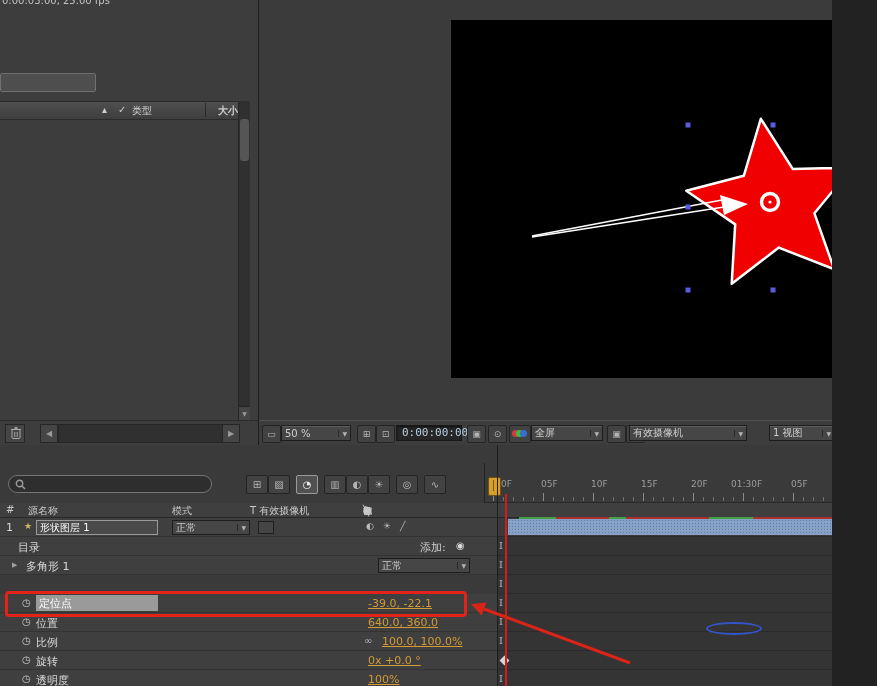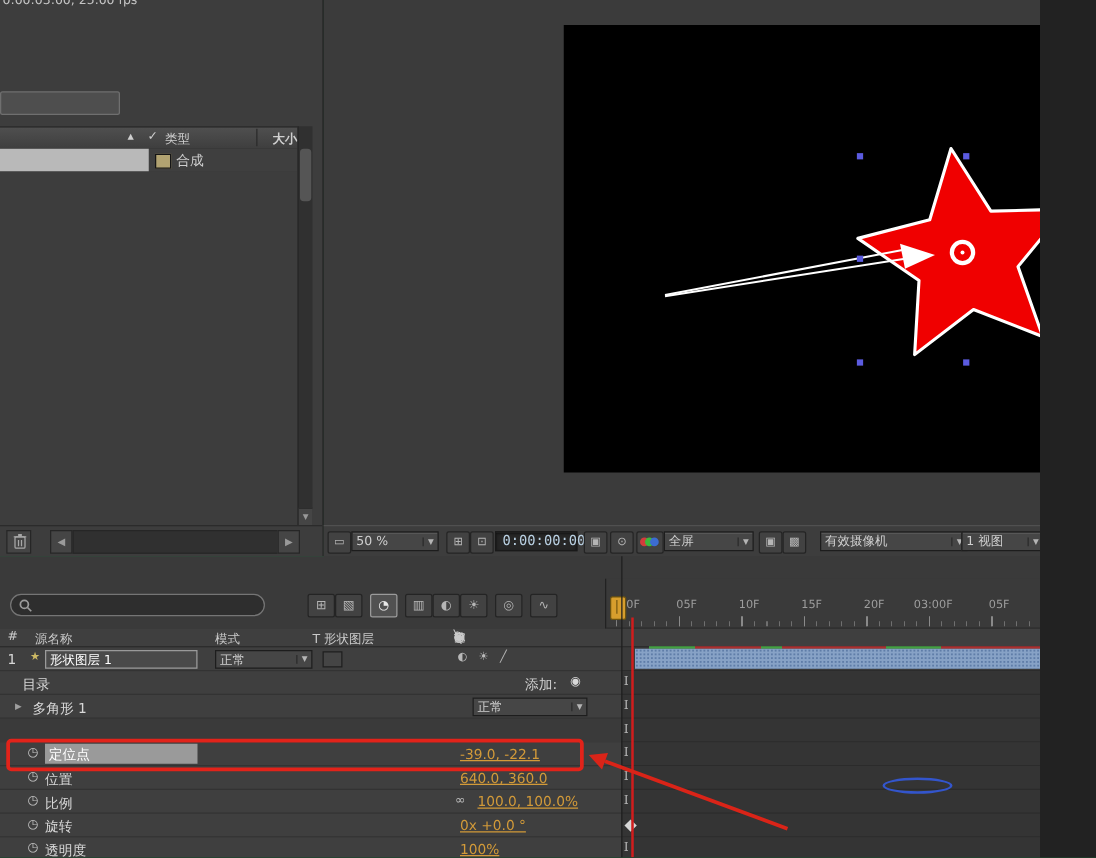--- a/index.html
+++ b/index.html
@@ -121,25 +121,20 @@
     <div class="preview-box"></div>
 
     <div class="list-header">
       <span style="left:102px;">▴</span>
       <span style="left:118px;">✓</span>
       <span style="left:132px;">类型</span>
       <div class="hdr-div"></div>
       <span style="left:218px;font-weight:bold;">大小</span>
     </div>
 
-    <div class="list-row">
-      <div class="cell-name"></div>
-      <span class="swatch"></span>
-      <span class="type-text">合成</span>
-    </div>
 
     <div class="vscroll">
       <div class="vthumb"></div>
       <div class="vdown">▼</div>
     </div>
 
     <div class="proj-bottom">
       <span class="pb-btn" style="left:5px;width:18px;">
         <svg width="12" height="14" viewBox="0 0 12 14" style="margin:1px 0 0 2px;">
           <rect x="2" y="3.5" width="8" height="9" rx="1" fill="none" stroke="#a8a8a8"></rect>
@@ -202,21 +197,21 @@
         <span class="rgb-dot" style="left:2px;top:4px;background:#d23c3c;"></span>
         <span class="rgb-dot" style="left:6px;top:4px;background:#3cba3c;"></span>
         <span class="rgb-dot" style="left:10px;top:4px;background:#3c6cd2;"></span>
       </span>
       <div class="dd" style="left:272px;width:72px;">
         <span>全屏</span>
         <span class="arr">▼</span>
       </div>
       <span class="cbtn" style="left:348px;">▣</span>
       <span class="cbtn" style="left:367px;">▩</span>
-      <div class="dd" style="left:397px;width:118px;text-align:center;">
+      <div class="dd" style="left:370px;width:118px;text-align:center;">
         <span>有效摄像机</span>
         <span class="arr">▼</span>
       </div>
       <div class="dd" style="left:510px;width:66px;">
         <span>1 视图</span>
         <span class="arr">▼</span>
       </div>
       <span class="cbtn" style="left:580px;">▦</span>
       <span class="cbtn" style="left:599px;">◇</span>
     </div>
@@ -240,34 +235,34 @@
     <span class="tbtn" style="left:368px;">☀</span>
     <span class="tbtn" style="left:396px;">◎</span>
     <span class="tbtn" style="left:424px;">∿</span>
 
     <div class="ruler">
       <span class="rlabel" style="left:16px;">0F</span>
       <span class="rlabel" style="left:56px;">05F</span>
       <span class="rlabel" style="left:106px;">10F</span>
       <span class="rlabel" style="left:156px;">15F</span>
       <span class="rlabel" style="left:206px;">20F</span>
-      <span class="rlabel" style="left:246px;">03:00F</span>
+      <span class="rlabel" style="left:246px;">01:30F</span>
       <span class="rlabel" style="left:306px;">05F</span>
       <span class="rlabel" style="left:356px;">10F</span>
       <div class="ticks-minor"></div>
       <div class="ticks-major"></div>
       <div class="ruler-base"></div>
       <div class="cti-handle"></div>
     </div>
 
     <div class="tl-header">
       <span style="left:6px;">#</span>
       <span style="left:28px;">源名称</span>
       <span style="left:172px;">模式</span>
-      <span style="left:250px;">T 形状图层</span>
+      <span style="left:250px;">T 有效摄像机</span>
       <span class="sw-cluster">
         <span>◉</span>
         <span>☀</span>
         <span>╲</span>
         <span>fx</span>
         <span>▥</span>
         <span>∅</span>
         <span>◎</span>
         <span>⚙</span>
       </span>

